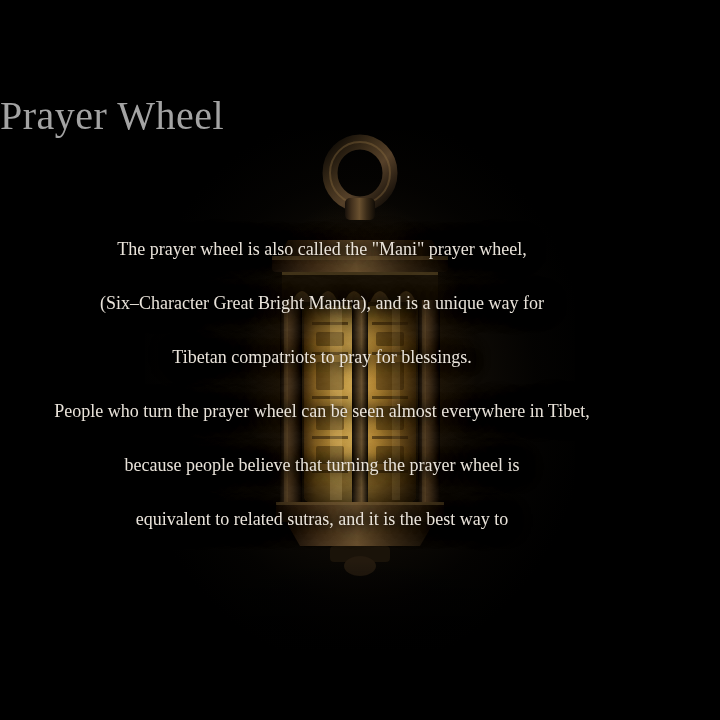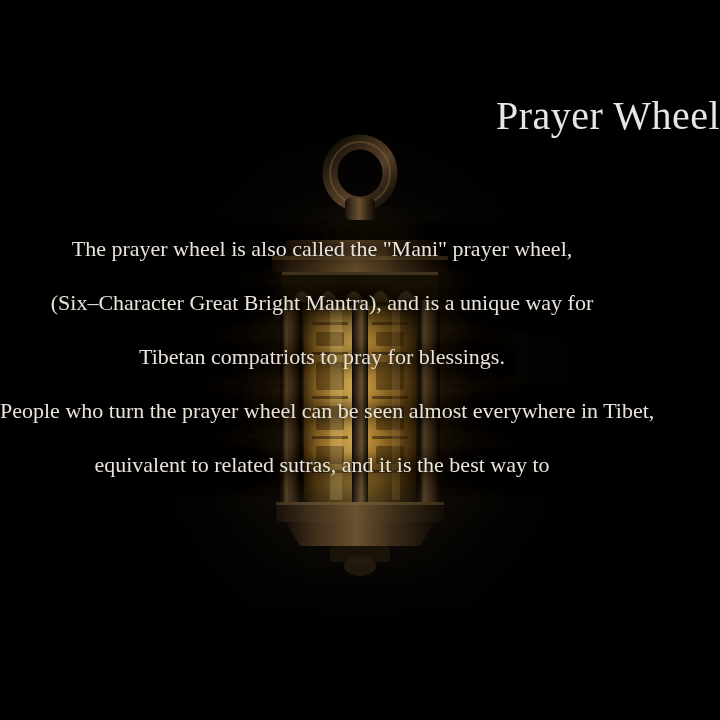--- a/index.html
+++ b/index.html
@@ -53,35 +53,35 @@
     height: 720px;
     pointer-events: none;
   }
 
   
   #title {
     position: absolute;
     top: 92px;
     left: 0;
     width: 720px;
-    text-align: right;
-    color: #e5e5e5;
+    text-align: left;
+    color: #a3a3a3;
     font-size: 40px;
     letter-spacing: 0.5px;
     font-weight: normal;
     text-shadow: 0 0 10px rgba(0,0,0,0.95), 0 0 22px rgba(0,0,0,0.9);
   }
   #body {
     position: absolute;
     top: 222px;
     left: 0;
     width: 644px;
     text-align: center;
     color: #e9e3da;
-    font-size: 22px;
+    font-size: 18px;
     line-height: 54px;
     text-shadow: 0 0 8px rgba(0,0,0,0.98), 0 0 16px rgba(0,0,0,0.92),
                  0 0 26px rgba(0,0,0,0.8);
   }
   #body .line { white-space: nowrap; }
   
   .vignette {
     position: absolute;
     inset: 0;
     background: radial-gradient(ellipse at 50% 48%,
@@ -229,16 +229,17 @@
 
   <div class="vignette"></div>
 
   <div id="title">Prayer Wheel</div>
 
   <div id="body">
     <div class="line">The prayer wheel is also called the "Mani" prayer wheel,</div>
     <div class="line">(Six–Character Great Bright Mantra), and is a unique way for</div>
     <div class="line">Tibetan compatriots to pray for blessings.</div>
     <div class="line">People who turn the prayer wheel can be seen almost everywhere in Tibet,</div>
+    <div class="line">because people believe that turning the prayer wheel is</div>
     <div class="line">equivalent to related sutras, and it is the best way to</div>
   </div>
 
 </div>
 
 </body></html>

